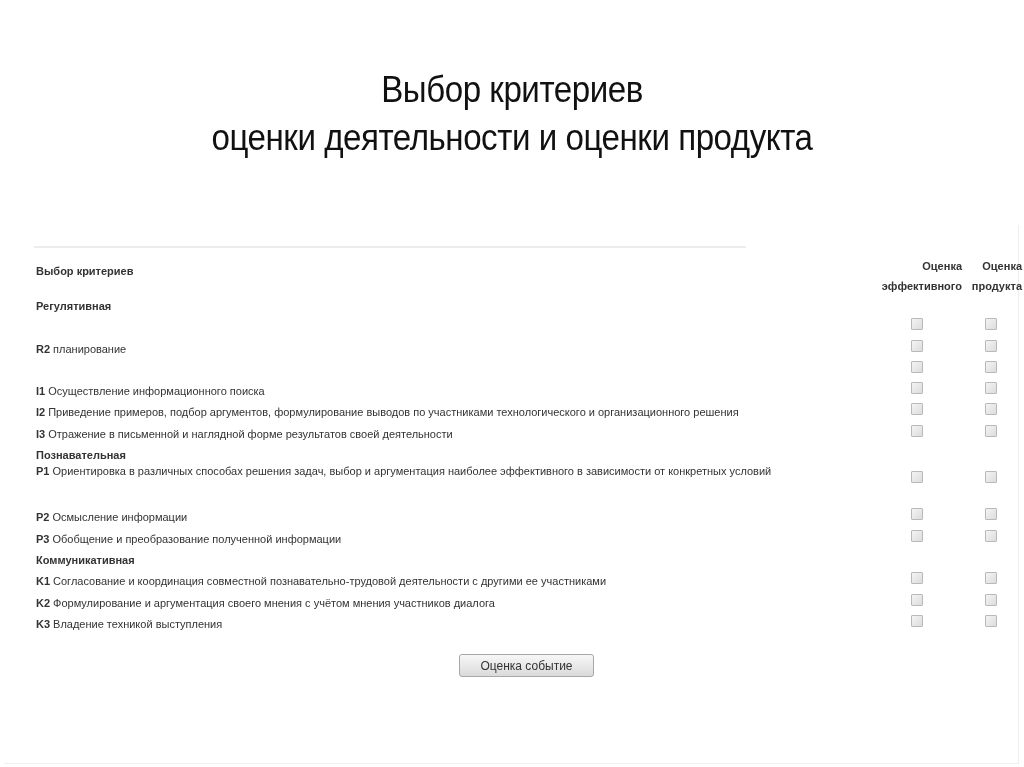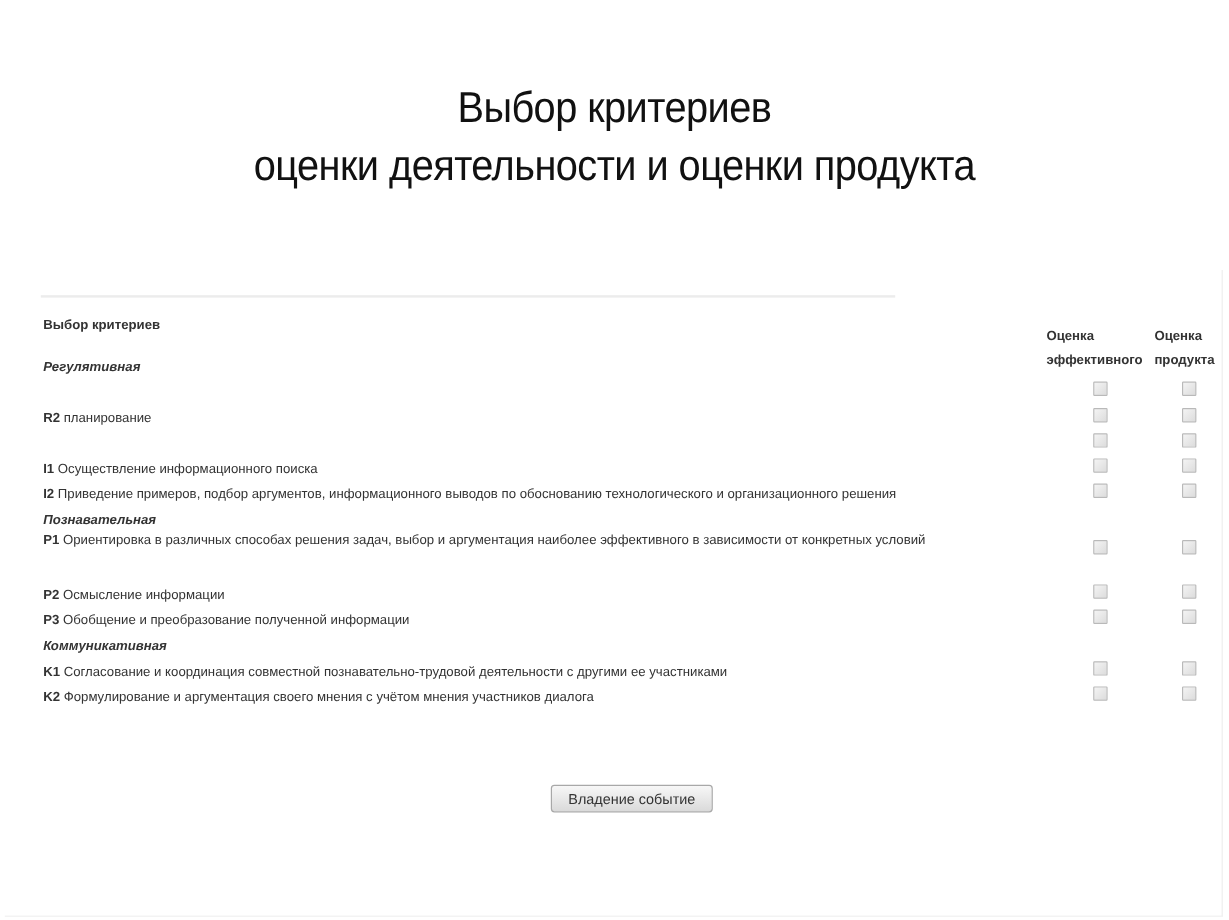--- a/index.html
+++ b/index.html
@@ -17,31 +17,31 @@
       position: absolute; left: 4px; top: 225px; width: 1014px; height: 538px;
       border-right: 1px solid #eeeeee; border-bottom: 1px solid #f1f1f1;
     }
     .separator {
       position: absolute; left: 34px; top: 246px; width: 712px; height: 2px; background: #ececec;
     }
     .form-header {
       position: absolute; left: 36px; top: 265px; font-size: 11px; font-weight: bold; color: #333;
     }
     .col-head {
-      position: absolute; top: 270px; font-size: 11px; font-weight: bold; color: #333;
-      text-align: left; line-height: 20px;
+      position: absolute; top: 256px; font-size: 11px; font-weight: bold; color: #333;
+      text-align: right; line-height: 20px;
     }
     .col-head.activity { left: 872px; width: 90px; }
     .col-head.product { left: 962px; width: 60px; }
     .rows { position: absolute; left: 36px; top: 293px; width: 980px; }
     .row { position: relative; height: 21.3px; font-size: 11px; color: #333; }
     .row .text { position: absolute; left: 0; top: 3px; width: 830px; line-height: 21px; }
     .row.tall { height: 41px; }
     .row.tall .text { top: -2px; line-height: 21px; }
-    .row.group .text { font-weight: bold; font-style: italic; }
+    .row.group .text { font-weight: bold; }
     .code { font-weight: bold; margin-right: 3px; }
     .cb {
       position: absolute; width: 12px; height: 12px; top: 4px;
       border: 1px solid #b9b9b9; border-radius: 1px;
       background: linear-gradient(135deg, #f4f4f4 0%, #dcdcdc 100%);
       box-sizing: border-box;
     }
     .row.tall .cb { top: 8px; }
     .cb.a { left: 875px; }
     .cb.p { left: 949px; }
@@ -93,21 +93,26 @@
     <span class="cb a"></span>
     <span class="cb p"></span>
   </div>
 
   <div class="row">
     <span class="text"><span class="code">I1</span><span>Осуществление информационного поиска</span></span>
     <span class="cb a"></span>
     <span class="cb p"></span>
   </div>
   <div class="row">
-    <span class="text"><span class="code">I2</span><span>Приведение примеров, подбор аргументов, информационного выводов по обоснованию технологического и организационного решения</span></span>
+    <span class="text"><span class="code">I2</span><span>Приведение примеров, подбор аргументов, формулирование выводов по участниками технологического и организационного решения</span></span>
+    <span class="cb a"></span>
+    <span class="cb p"></span>
+  </div>
+  <div class="row">
+    <span class="text"><span class="code">I3</span><span>Отражение в письменной и наглядной форме результатов своей деятельности</span></span>
     <span class="cb a"></span>
     <span class="cb p"></span>
   </div>
 
   <div class="row group">
     <span class="text">Познавательная</span>
   </div>
   <div class="row tall">
     <span class="text"><span class="code">P1</span><span>Ориентировка в различных способах решения задач, выбор и аргументация наиболее эффективного в зависимости от конкретных условий</span></span>
     <span class="cb a"></span>
@@ -130,15 +135,20 @@
   <div class="row">
     <span class="text"><span class="code">K1</span><span>Согласование и координация совместной познавательно-трудовой деятельности с другими ее участниками</span></span>
     <span class="cb a"></span>
     <span class="cb p"></span>
   </div>
   <div class="row">
     <span class="text"><span class="code">K2</span><span>Формулирование и аргументация своего мнения с учётом мнения участников диалога</span></span>
     <span class="cb a"></span>
     <span class="cb p"></span>
   </div>
+  <div class="row">
+    <span class="text"><span class="code">K3</span><span>Владение техникой выступления</span></span>
+    <span class="cb a"></span>
+    <span class="cb p"></span>
+  </div>
 </div>
 
-<button class="submit">Владение событие</button>
+<button class="submit">Оценка событие</button>
 
 </body></html>

